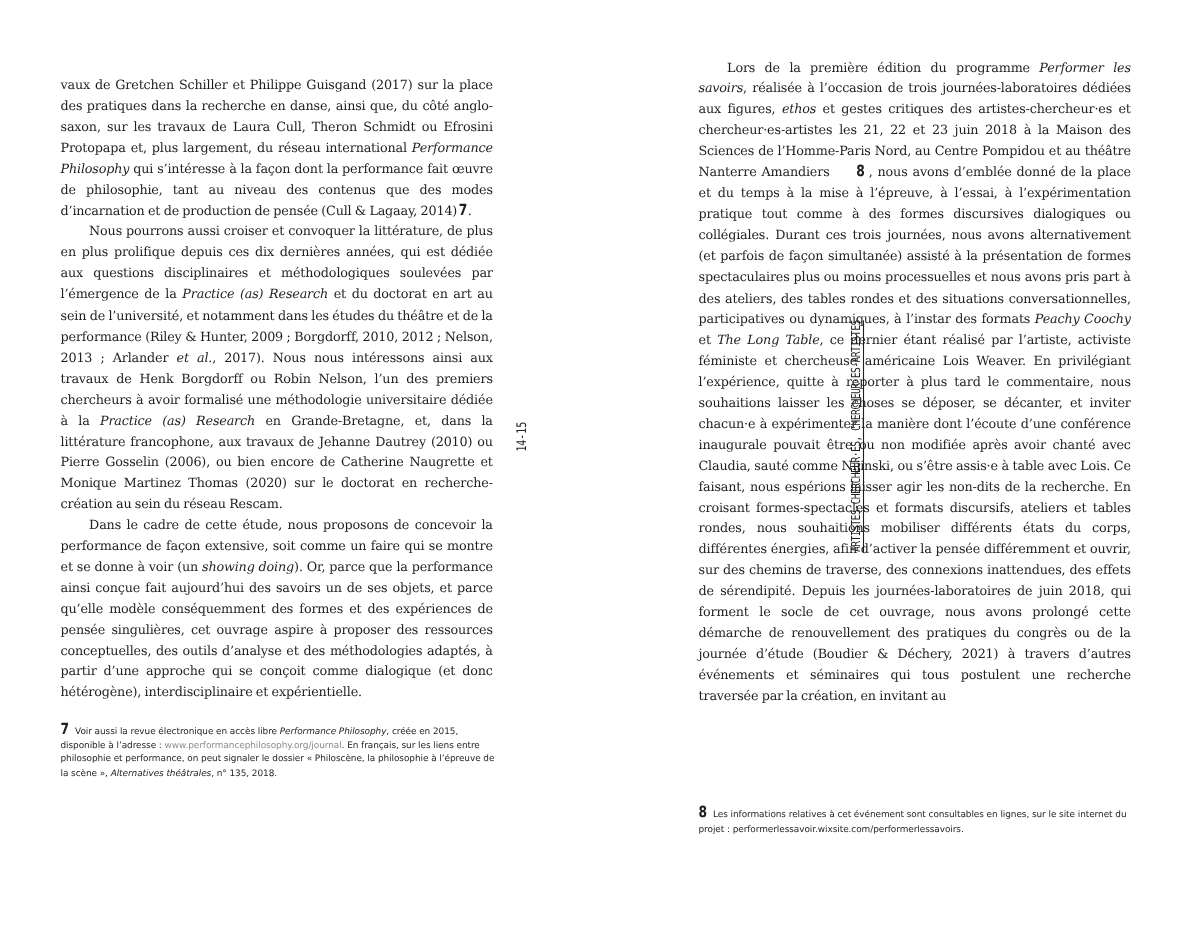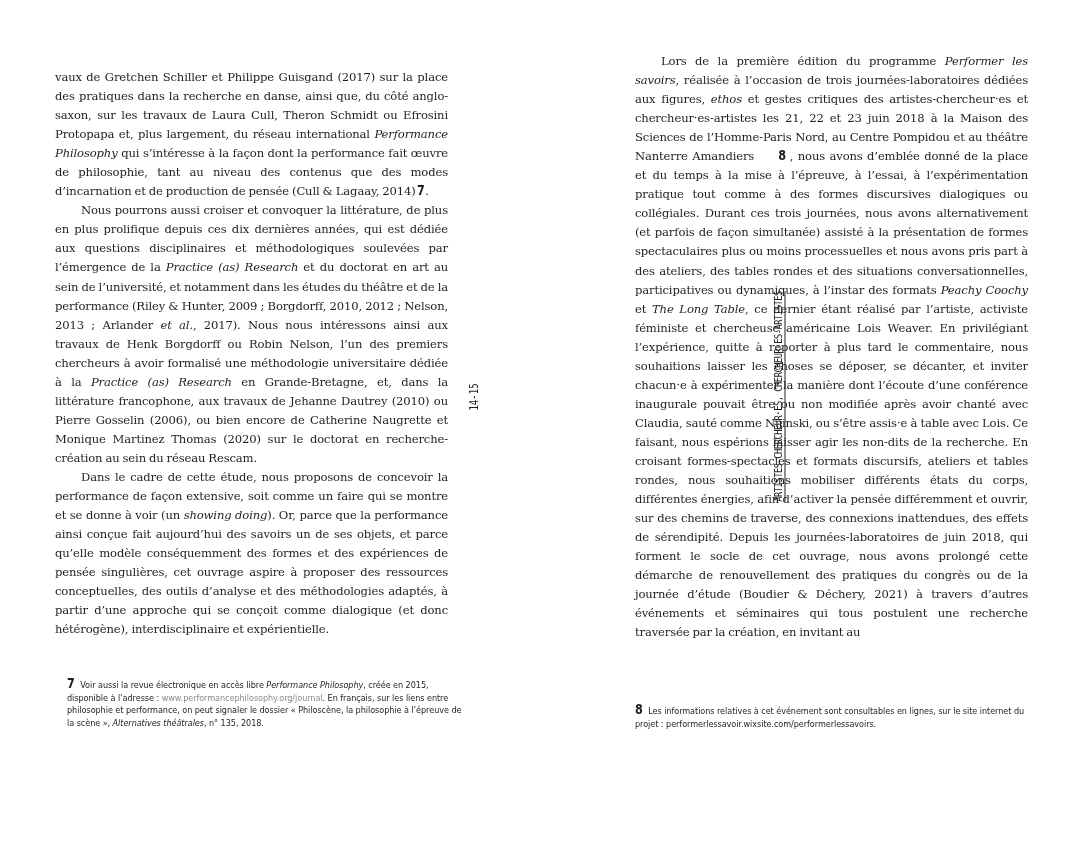--- a/index.html
+++ b/index.html
@@ -28,22 +28,22 @@
   }
   .note {
     position: absolute;
     width: 395px;
     font-family: "DejaVu Sans", sans-serif;
     font-size: 8.1px;
     line-height: 12.5px;
     color: #1e1e1e;
     letter-spacing: -0.05px;
   }
-  #note-7 { left: 55px; top: 676px; margin-left: 12px; }
-  #note-8 { left: 635px; top: 702px; }
+  #note-7 { left: 55px; top: 656px; }
+  #note-8 { left: 635px; top: 732px; }
   .note .num {
     font-weight: bold;
     font-size: 14px;
     display: inline-block;
     transform: scaleX(0.8);
     transform-origin: left bottom;
     margin-right: 1px;
     line-height: 1;
   }
   .url-gray { color: #8a8a8a; }

